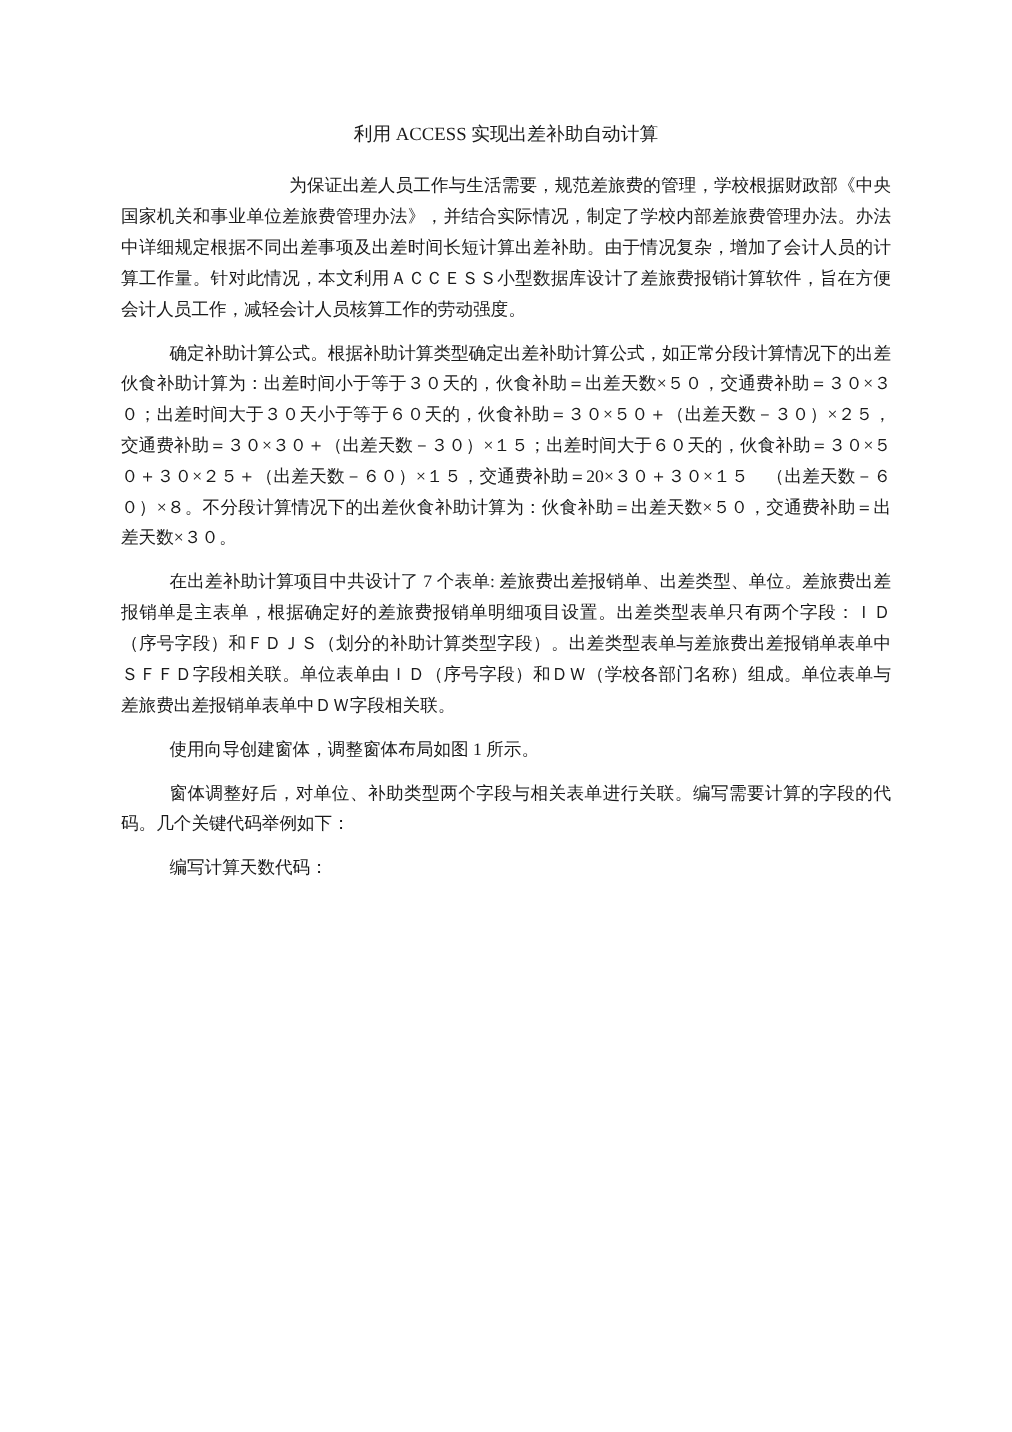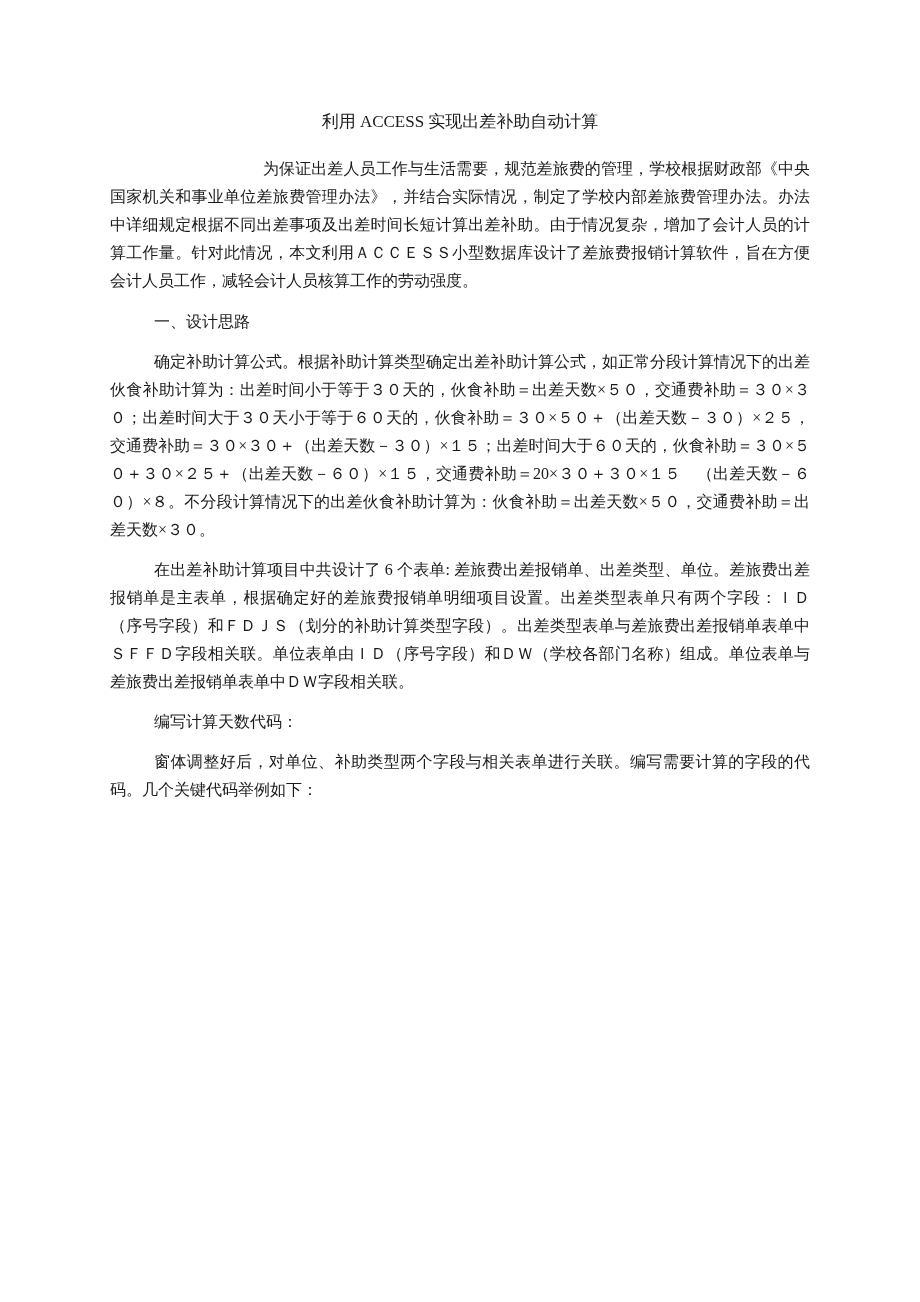--- a/index.html
+++ b/index.html
@@ -28,44 +28,43 @@
     line-height: 28px;
   }
   .para {
     margin: 0 0 12px 0;
     text-indent: 44px;
     text-align: justify;
     word-break: break-all;
   }
   .para-intro {
     text-indent: 153px;
-    font-family: Liberation Mono, monospace;
   }
   .heading {
     margin: 0 0 12px 0;
     text-indent: 44px;
   }
 </style>
 </head>
 <body>
 
 <div class="page">
 
   <h1 class="doc-title">利用 ACCESS 实现出差补助自动计算</h1>
 
   <p class="para para-intro">为保证出差人员工作与生活需要，规范差旅费的管理，学校根据财政部《中央国家机关和事业单位差旅费管理办法》，并结合实际情况，制定了学校内部差旅费管理办法。办法中详细规定根据不同出差事项及出差时间长短计算出差补助。由于情况复杂，增加了会计人员的计算工作量。针对此情况，本文利用ＡＣＣＥＳＳ小型数据库设计了差旅费报销计算软件，旨在方便会计人员工作，减轻会计人员核算工作的劳动强度。</p>
 
-  <p class="heading">一、设计思路</p>
 
 
 
   <p class="para">确定补助计算公式。根据补助计算类型确定出差补助计算公式，如正常分段计算情况下的出差伙食补助计算为：出差时间小于等于３０天的，伙食补助＝出差天数×５０，交通费补助＝３０×３０；出差时间大于３０天小于等于６０天的，伙食补助＝３０×５０＋（出差天数－３０）×２５，交通费补助＝３０×３０＋（出差天数－３０）×１５；出差时间大于６０天的，伙食补助＝３０×５０＋３０×２５＋（出差天数－６０）×１５，交通费补助＝20×３０＋３０×１５　（出差天数－６０）×８。不分段计算情况下的出差伙食补助计算为：伙食补助＝出差天数×５０，交通费补助＝出差天数×３０。</p>
 
 
-  <p class="para">在出差补助计算项目中共设计了 6 个表单: 差旅费出差报销单、出差类型、单位。差旅费出差报销单是主表单，根据确定好的差旅费报销单明细项目设置。出差类型表单只有两个字段：ＩＤ（序号字段）和ＦＤＪＳ（划分的补助计算类型字段）。出差类型表单与差旅费出差报销单表单中ＳＦＦＤ字段相关联。单位表单由ＩＤ（序号字段）和ＤＷ（学校各部门名称）组成。单位表单与差旅费出差报销单表单中ＤＷ字段相关联。</p>
+  <p class="para">在出差补助计算项目中共设计了 7 个表单: 差旅费出差报销单、出差类型、单位。差旅费出差报销单是主表单，根据确定好的差旅费报销单明细项目设置。出差类型表单只有两个字段：ＩＤ（序号字段）和ＦＤＪＳ（划分的补助计算类型字段）。出差类型表单与差旅费出差报销单表单中ＳＦＦＤ字段相关联。单位表单由ＩＤ（序号字段）和ＤＷ（学校各部门名称）组成。单位表单与差旅费出差报销单表单中ＤＷ字段相关联。</p>
 
 
+  <p class="para">使用向导创建窗体，调整窗体布局如图 1 所示。</p>
+
+  <p class="para">窗体调整好后，对单位、补助类型两个字段与相关表单进行关联。编写需要计算的字段的代码。几个关键代码举例如下：</p>
 
   <p class="para">编写计算天数代码：</p>
-
-  <p class="para">窗体调整好后，对单位、补助类型两个字段与相关表单进行关联。编写需要计算的字段的代码。几个关键代码举例如下：</p>
 
 </div>
 
 </body></html>

